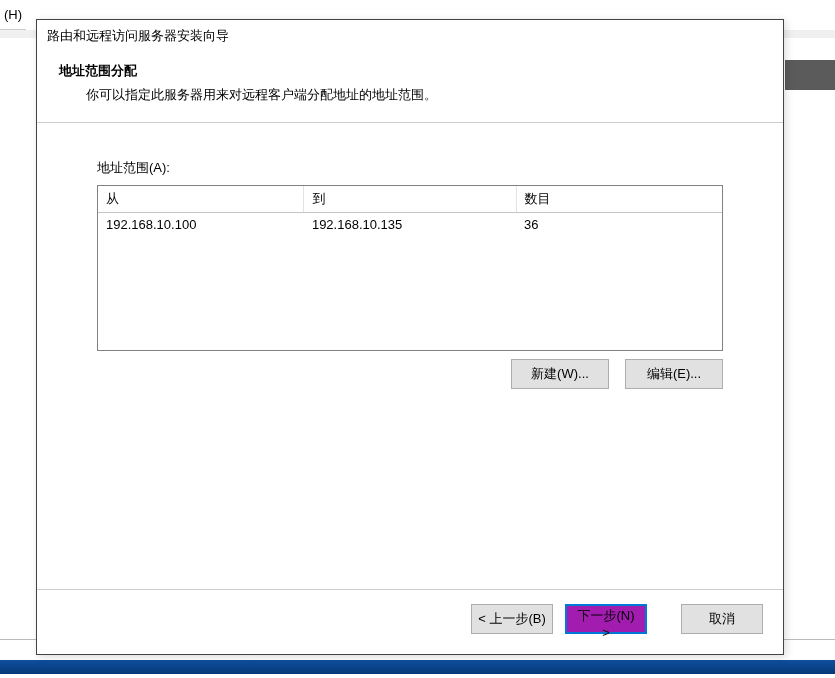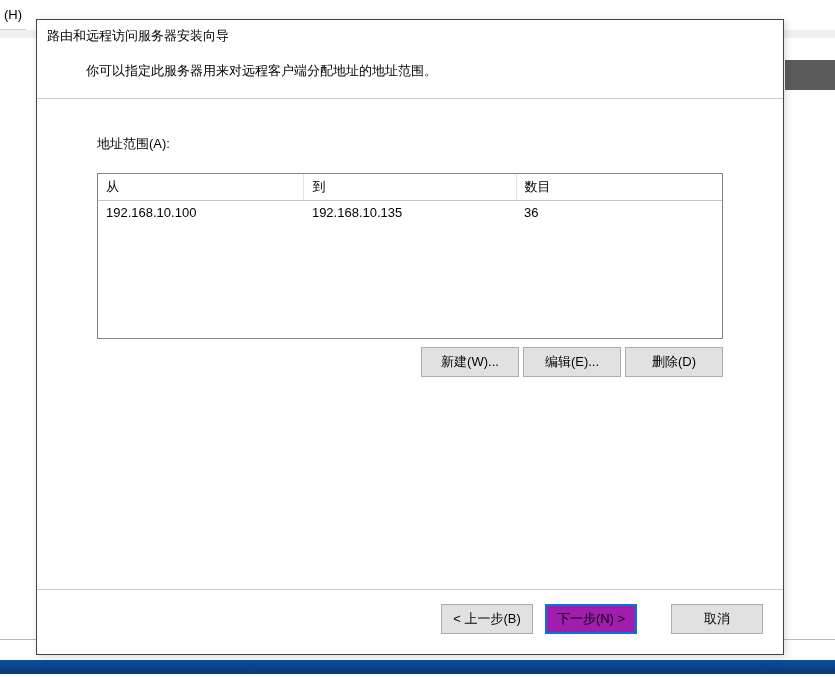--- a/index.html
+++ b/index.html
@@ -10,49 +10,50 @@
   .bottom-blue{position:absolute;left:0;right:0;height:14px;background:linear-gradient(#0f4f9e,#063978)}
   .bottom-line{position:absolute;left:0;right:0;height:1px;background:#bbb}
 
   .wizard{position:absolute;left:36px;top:19px;width:748px;height:636px;background:#fff;border:1px solid #444;box-sizing:border-box;box-shadow:2px 2px 8px rgba(0,0,0,.15)}
   .wz-titlebar{height:28px;line-height:28px;padding:2px 10px 0}
   .wz-header{padding:12px 22px 18px;border-bottom:1px solid #ccc;background:#fff}
   .wz-h1{font-weight:700;margin:0 0 6px}
   .wz-sub{margin:0 0 0 27px}
   .wz-body{padding:36px 60px 0}
   .instr{line-height:1.55;margin:0 0 14px}
-  .list-label{margin:0 0 20px}
+  .list-label{margin:0 0 8px}
 
   .grid{border:1px solid #828282;background:#fff;height:166px;box-sizing:border-box;overflow:hidden}
   .grid table{width:100%;border-collapse:collapse;table-layout:fixed}
   .grid th{text-align:left;font-weight:400;padding:4px 8px;background:#fff;border-bottom:1px solid #c5c5c5;border-right:1px solid #e3e3e3}
   .grid th:last-child{border-right:none}
   .grid td{padding:4px 8px}
 
-  .range-btns{margin-top:8px;display:flex;justify-content:flex-end;gap:4px}
+  .range-btns{margin-top:8px;display:flex;justify-content:flex-end;gap:16px}
   .btn{min-width:98px;height:30px;background:#e1e1e1;border:1px solid #adadad;font:inherit;cursor:pointer}
 
   .wz-footer{position:absolute;left:0;right:0;bottom:0;border-top:1px solid #ccc;padding:14px 20px 20px;display:flex;justify-content:flex-end;gap:12px}
-  .nav-btn{width:92px;height:30px;background:#e1e1e1;border:1px solid #adadad;font:inherit;cursor:pointer}
+  .nav-btn{width:82px;height:30px;background:#e1e1e1;border:1px solid #adadad;font:inherit;cursor:pointer}
   .nav-btn.default{border:2px solid #0078d7;background:#a21caf;height:30px;box-sizing:border-box}
 </style>
 </head>
 <body>
 <div class="stage">
 
   <div class="menu-frag">(H)</div>
   <div class="bg-strip"></div>
   <div class="side-dark"></div>
   <div class="bottom-line" style="top:639px"></div>
   <div class="bottom-blue" style="top:660px"></div>
 
   <div class="wizard">
     <div class="wz-titlebar">路由和远程访问服务器安装向导</div>
 
     <div class="wz-header">
+      <p class="wz-h1">地址范围分配</p>
       <p class="wz-sub">你可以指定此服务器用来对远程客户端分配地址的地址范围。</p>
     </div>
 
     <div class="wz-body">
       <p class="list-label">地址范围(A):</p>
 
       <div class="grid">
         <table>
           <colgroup>
               <col style="width:33%">
@@ -72,21 +73,20 @@
               <td>192.168.10.135</td>
               <td>36</td>
             </tr>
           </tbody>
         </table>
       </div>
 
       <div class="range-btns">
         <button class="btn">新建(W)...</button>
         <button class="btn">编辑(E)...</button>
-        <button class="btn">删除(D)</button>
       </div>
     </div>
 
     <div class="wz-footer">
       <button class="nav-btn">&lt; 上一步(B)</button>
       <button class="nav-btn default">下一步(N) &gt;</button>
       <button class="nav-btn" style="margin-left:22px">取消</button>
     </div>
   </div>
 

